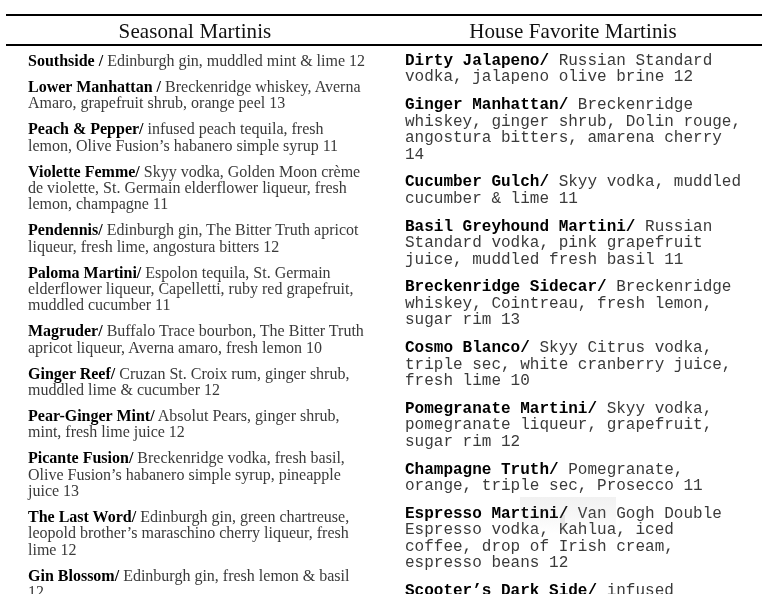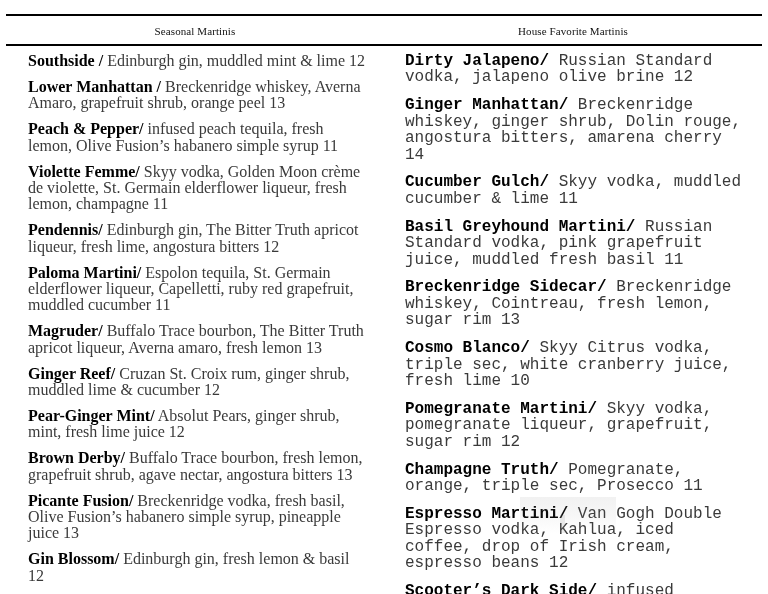--- a/index.html
+++ b/index.html
@@ -40,21 +40,21 @@
     position: absolute;
     top: 19px;
     left: 6px;
     right: 6px;
     height: 25px;
     display: flex;
   }
   .section-header {
     flex: 1 1 50%;
     text-align: center;
-    font-size: 11px;
+    font-size: 21px;
     line-height: 24px;
     letter-spacing: .1px;
     color: #111;
     white-space: nowrap;
   }
 
   
   .columns {
     position: absolute;
     top: 48px;
@@ -128,25 +128,25 @@
   <div class="rule rule-bottom"></div>
 
   <div class="columns">
     <div class="column column-left">
         <p class="entry"><span class="name">Southside /</span><span class="desc"> Edinburgh gin, muddled mint &amp; lime 12</span></p>
         <p class="entry"><span class="name">Lower Manhattan /</span><span class="desc"> Breckenridge whiskey, Averna Amaro, grapefruit shrub, orange peel  13</span></p>
         <p class="entry"><span class="name">Peach &amp; Pepper/</span><span class="desc"> infused peach tequila, fresh lemon, Olive Fusion’s habanero simple syrup 11</span></p>
         <p class="entry"><span class="name">Violette Femme/</span><span class="desc"> Skyy vodka, Golden Moon crème de violette, St. Germain elderflower liqueur, fresh lemon, champagne 11</span></p>
         <p class="entry"><span class="name">Pendennis/</span><span class="desc"> Edinburgh gin, The Bitter Truth apricot liqueur, fresh lime, angostura bitters 12</span></p>
         <p class="entry"><span class="name">Paloma Martini/</span><span class="desc"> Espolon tequila, St. Germain elderflower liqueur, Capelletti, ruby red grapefruit, muddled cucumber 11</span></p>
-        <p class="entry"><span class="name">Magruder/</span><span class="desc"> Buffalo Trace bourbon, The Bitter Truth apricot liqueur, Averna amaro, fresh lemon 13</span></p>
+        <p class="entry"><span class="name">Magruder/</span><span class="desc"> Buffalo Trace bourbon, The Bitter Truth apricot liqueur, Averna amaro, fresh lemon 10</span></p>
         <p class="entry"><span class="name">Ginger Reef/</span><span class="desc"> Cruzan St. Croix rum, ginger shrub, muddled lime &amp; cucumber 12</span></p>
         <p class="entry"><span class="name">Pear-Ginger Mint/</span><span class="desc"> Absolut Pears, ginger shrub, mint, fresh lime juice 12</span></p>
-        <p class="entry"><span class="name">Brown Derby/</span><span class="desc"> Buffalo Trace bourbon, fresh lemon, grapefruit shrub, agave nectar, angostura bitters 13</span></p>
         <p class="entry"><span class="name">Picante Fusion/</span><span class="desc"> Breckenridge vodka, fresh basil, Olive Fusion’s habanero simple syrup, pineapple juice 13</span></p>
+        <p class="entry"><span class="name">The Last Word/</span><span class="desc"> Edinburgh gin, green chartreuse, leopold brother’s maraschino cherry liqueur, fresh lime  12</span></p>
         <p class="entry"><span class="name">Gin Blossom/</span><span class="desc"> Edinburgh gin, fresh lemon &amp; basil  12</span></p>
       </div>
     <div class="column column-right">
         <p class="entry"><span class="name">Dirty Jalapeno/</span><span class="desc"> Russian Standard vodka, jalapeno olive brine 12</span></p>
         <p class="entry"><span class="name">Ginger Manhattan/</span><span class="desc"> Breckenridge whiskey, ginger shrub, Dolin rouge, angostura bitters, amarena cherry 14</span></p>
         <p class="entry"><span class="name">Cucumber Gulch/</span><span class="desc"> Skyy vodka, muddled cucumber &amp; lime 11</span></p>
         <p class="entry"><span class="name">Basil Greyhound Martini/</span><span class="desc"> Russian Standard vodka, pink grapefruit juice, muddled fresh basil  11</span></p>
         <p class="entry"><span class="name">Breckenridge Sidecar/</span><span class="desc"> Breckenridge whiskey, Cointreau, fresh lemon, sugar rim  13</span></p>
         <p class="entry"><span class="name">Cosmo Blanco/</span><span class="desc"> Skyy Citrus vodka, triple sec, white cranberry juice, fresh lime  10</span></p>
         <p class="entry"><span class="name">Pomegranate Martini/</span><span class="desc"> Skyy vodka, pomegranate liqueur, grapefruit, sugar rim  12</span></p>

